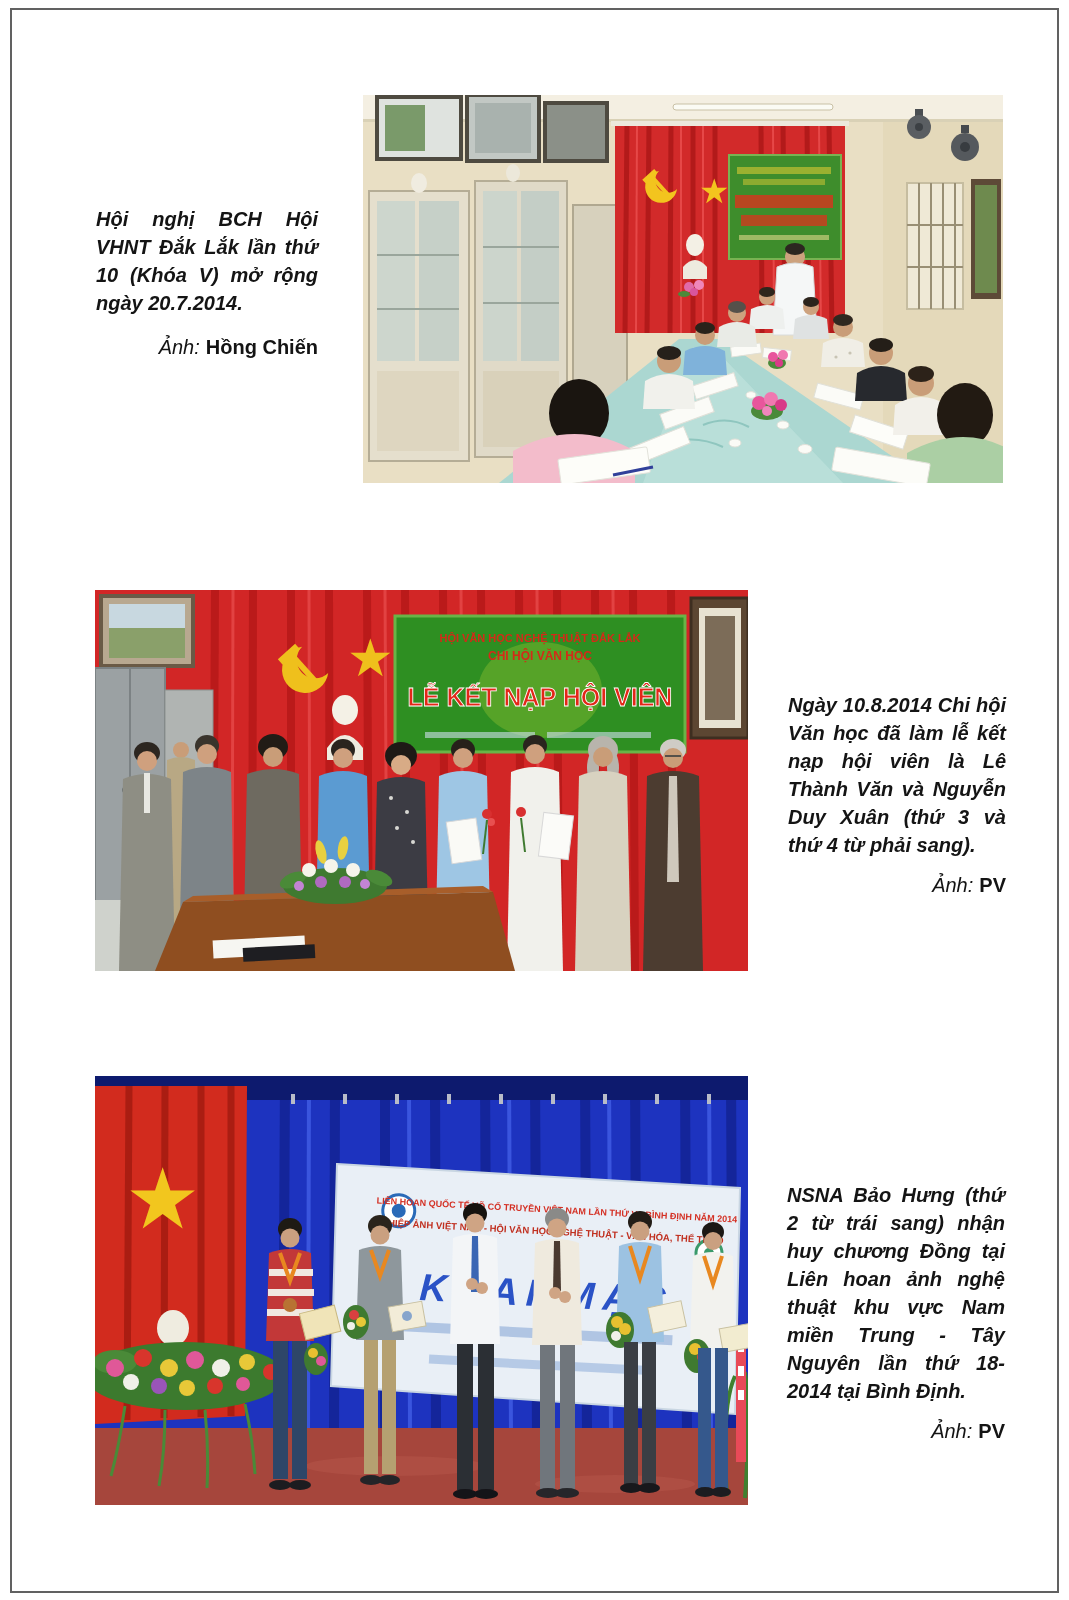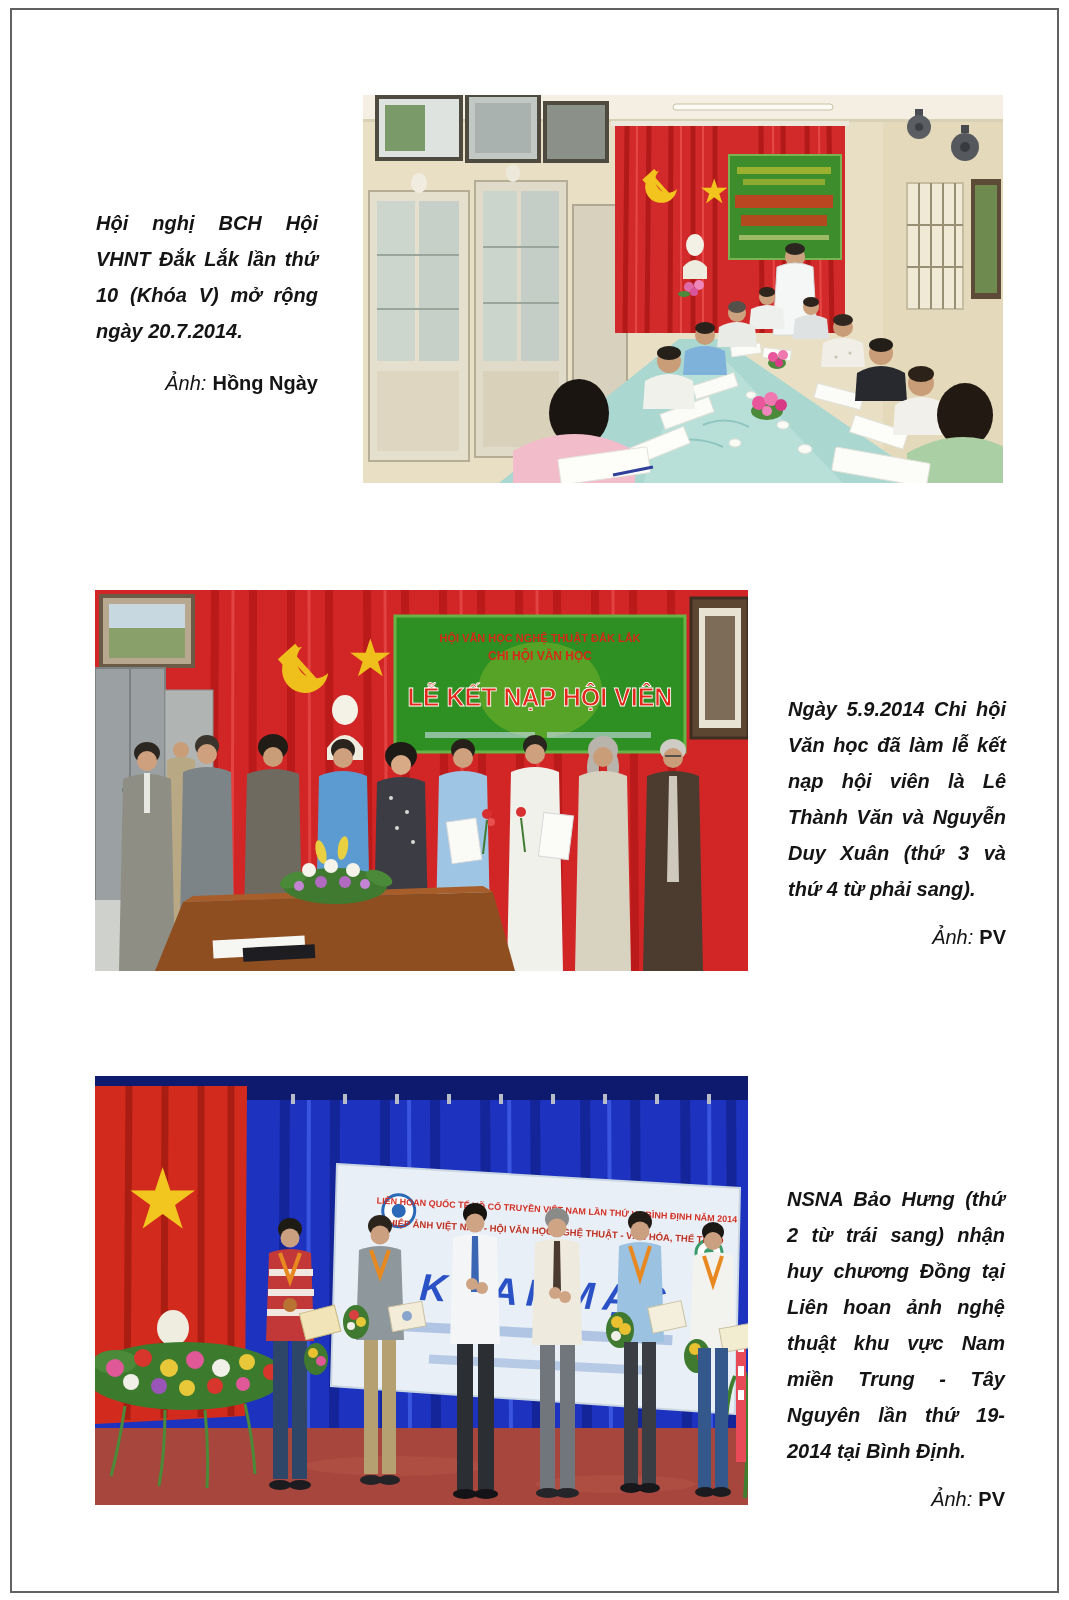--- a/index.html
+++ b/index.html
@@ -1,40 +1,40 @@
 <!DOCTYPE html>
 <html><head>
 <meta charset="utf-8">
 <style>
   html,body{margin:0;padding:0;background:#ffffff;}
   .page{position:relative;width:1069px;height:1600px;background:#ffffff;
         font-family:"Liberation Sans",sans-serif;overflow:hidden;}
   .frame{position:absolute;left:10px;top:8px;width:1045px;height:1581px;
          border:2px solid #616161;}
   .caption{position:absolute;font-style:italic;font-weight:bold;font-size:20px;
-           line-height:36px;color:#141414;text-align:justify;}
+           line-height:28px;color:#141414;text-align:justify;}
   .caption p{margin:0;}
   .credit{text-align:right;font-size:20px;color:#141414;}
   .credit .lbl{font-weight:normal;margin-right:6px;}
   .credit .nm{font-style:normal;font-weight:bold;}
   .credit-gap-lg{margin-top:16px;}
   .credit-gap-sm{margin-top:12px;}
   .photo{position:absolute;overflow:hidden;background:#ddd;}
   .photo svg{display:block;width:100%;height:100%;}
 </style>
 </head>
 <body>
 
 <div class="page">
   <div class="frame"></div>
 
   <div class="caption" style="left:96px;top:205px;width:222px;">
     <p>Hội nghị BCH Hội VHNT Đắk Lắk lần thứ 10 (Khóa V) mở rộng ngày 20.7.2014.</p>
     <div class="credit credit-gap-lg">
-      <span class="lbl">Ảnh:</span><span class="nm">Hồng Ngày</span>
+      <span class="lbl">Ảnh:</span><span class="nm">Hồng Chiến</span>
     </div>
   </div>
 
   <div class="photo" style="left:363px;top:95px;width:640px;height:388px;">
     <svg viewBox="0 0 640 388" preserveAspectRatio="none">
 
       <rect width="640" height="388" fill="#e9dfc4"></rect>
       <rect width="640" height="24" fill="#f4efe2"></rect>
       <rect y="24" width="640" height="3" fill="#d9d1b6"></rect>
       <rect x="310" y="9" width="160" height="6" rx="3" fill="#fbfbf4" stroke="#c9c1a6"></rect>
@@ -372,21 +372,21 @@
         <circle cx="258" cy="280" r="7" fill="#f6f4ea"></circle>
           <circle cx="226" cy="292" r="6" fill="#b06ac0"></circle>
         <circle cx="250" cy="292" r="6" fill="#b06ac0"></circle>
           <circle cx="270" cy="294" r="5" fill="#c384d4"></circle>
         <circle cx="204" cy="296" r="5" fill="#c384d4"></circle>
       </g>
     </svg>
   </div>
 
   <div class="caption" style="left:788px;top:691px;width:218px;">
-    <p>Ngày 5.9.2014 Chi hội Văn học đã làm lễ kết nạp hội viên là Lê Thành Văn và Nguyễn Duy Xuân (thứ 3 và thứ 4 từ phải sang).</p>
+    <p>Ngày 10.8.2014 Chi hội Văn học đã làm lễ kết nạp hội viên là Lê Thành Văn và Nguyễn Duy Xuân (thứ 3 và thứ 4 từ phải sang).</p>
     <div class="credit credit-gap-sm">
       <span class="lbl">Ảnh:</span><span class="nm">PV</span>
     </div>
   </div>
 
   <div class="photo" style="left:95px;top:1076px;width:653px;height:429px;">
     <svg viewBox="0 0 653 429" preserveAspectRatio="none">
 
       <rect width="653" height="429" fill="#1d33bf"></rect>
       <g stroke="#14259a" stroke-width="10">
@@ -587,18 +587,18 @@
           <rect x="-15" y="104" width="13" height="140" fill="#35588c"></rect>
             <rect x="2" y="104" width="13" height="140" fill="#35588c"></rect>
           <ellipse cx="-8" cy="248" rx="10" ry="5" fill="#1c1c20"></ellipse>
             <ellipse cx="8" cy="248" rx="10" ry="5" fill="#1c1c20"></ellipse>
         </g>
       </g>
     </svg>
   </div>
 
   <div class="caption" style="left:787px;top:1181px;width:218px;">
-    <p>NSNA Bảo Hưng (thứ 2 từ trái sang) nhận huy chương Đồng tại Liên hoan ảnh nghệ thuật khu vực Nam miền Trung - Tây Nguyên lần thứ 19-2014 tại Bình Định.</p>
+    <p>NSNA Bảo Hưng (thứ 2 từ trái sang) nhận huy chương Đồng tại Liên hoan ảnh nghệ thuật khu vực Nam miền Trung - Tây Nguyên lần thứ 18-2014 tại Bình Định.</p>
     <div class="credit credit-gap-sm">
       <span class="lbl">Ảnh:</span><span class="nm">PV</span>
     </div>
   </div>
 </div>
 
 </body></html>

